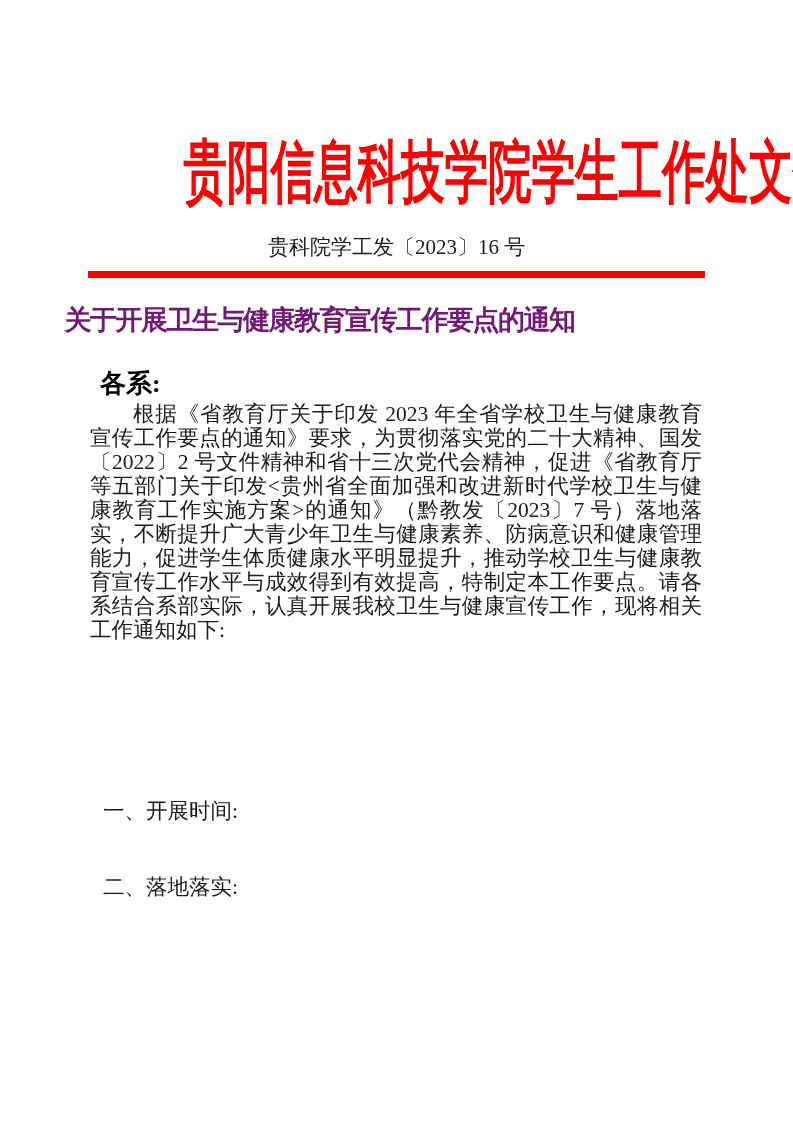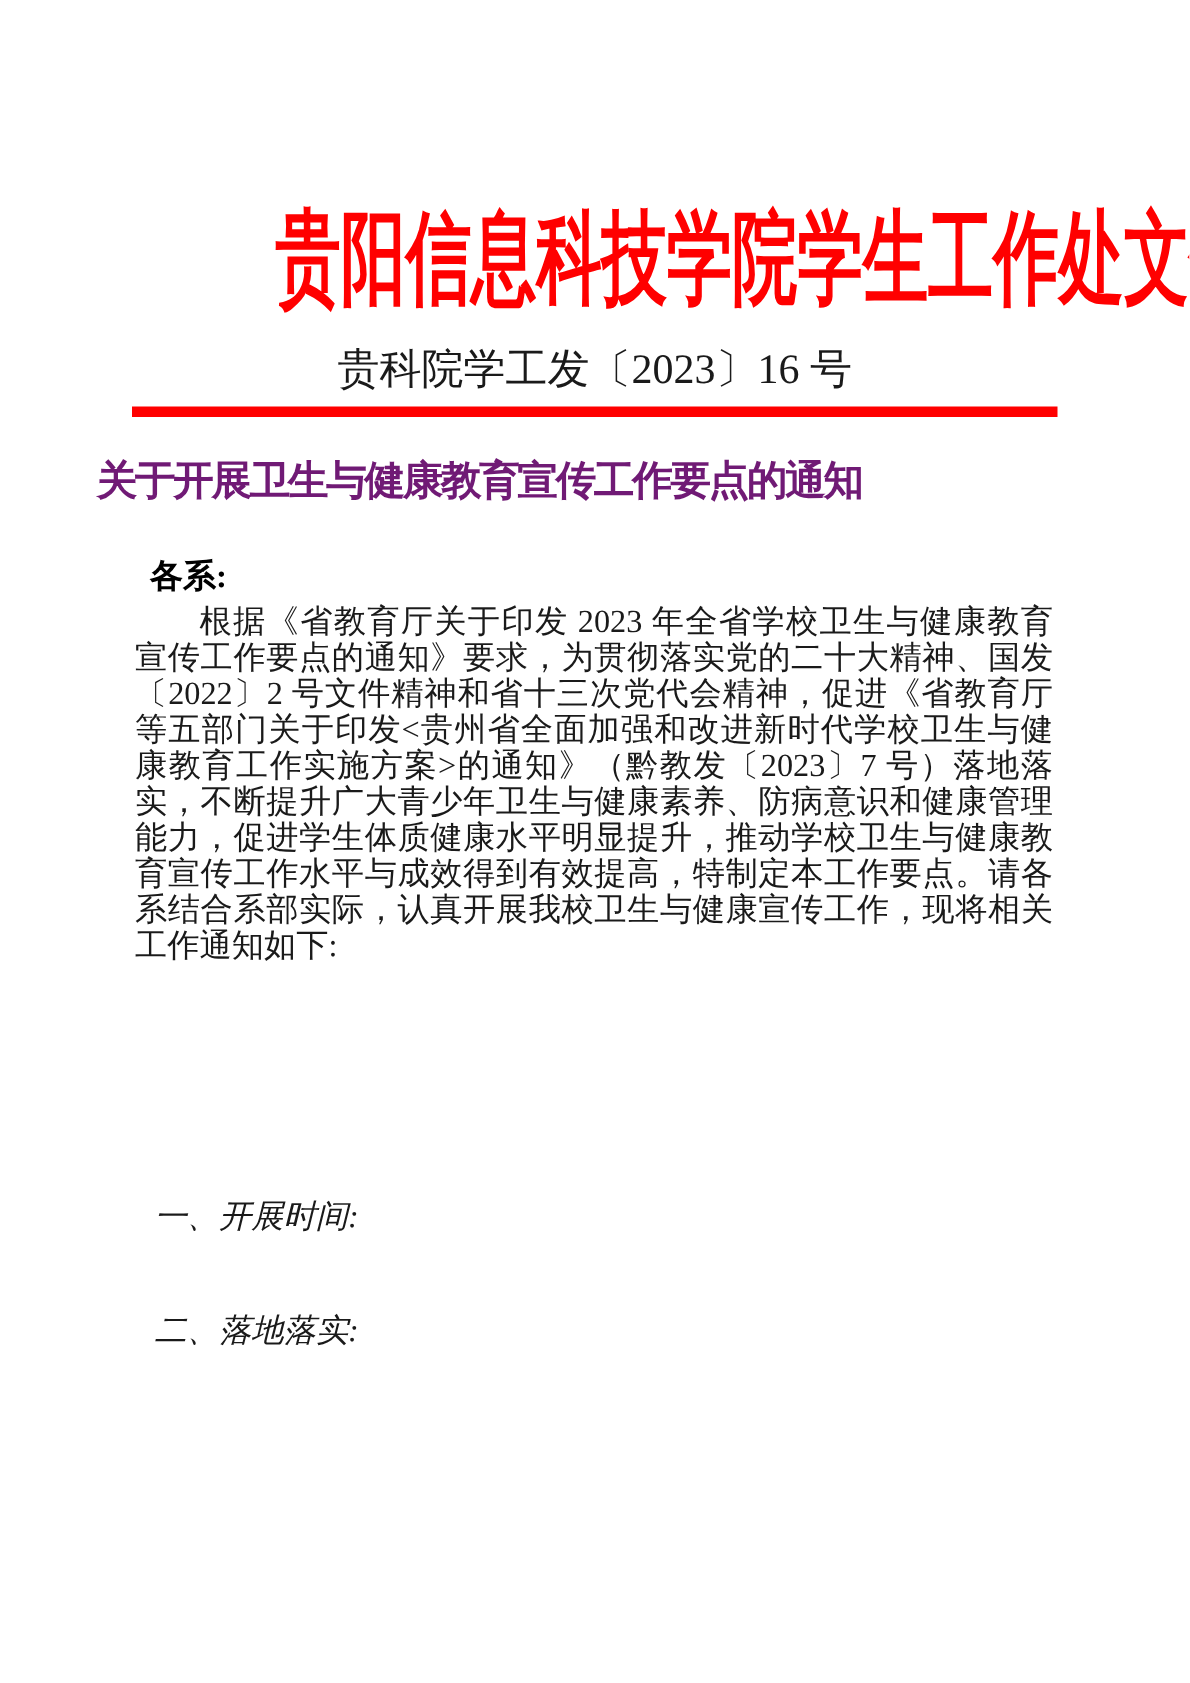--- a/index.html
+++ b/index.html
@@ -35,21 +35,21 @@
     transform: scaleX(0.64);
     transform-origin: 50% 50%;
   }
   
   .doc-number {
     position: absolute;
     top: 233px;
     left: 0;
     width: 793px;
     text-align: center;
-    font-size: 28px;
+    font-size: 21px;
     line-height: 28px;
     color: #1a1a1a;
   }
   
   .red-rule {
     position: absolute;
     top: 271px;
     left: 88px;
     width: 617px;
     height: 7px;
@@ -68,21 +68,21 @@
     font-weight: bold;
     letter-spacing: -1.5px;
     color: #701a75;
     white-space: nowrap;
   }
   
   .salutation {
     position: absolute;
     top: 369px;
     left: 100px;
-    font-size: 22px;
+    font-size: 26px;
     line-height: 30px;
     font-weight: bold;
     color: #000000;
   }
   
   .body-paragraph {
     position: absolute;
     top: 402px;
     left: 90px;
     width: 612px;
@@ -94,21 +94,20 @@
     color: #1a1a1a;
   }
   
   .list-line {
     position: absolute;
     left: 103px;
     font-size: 21.5px;
     line-height: 38px;
     color: #1a1a1a;
     white-space: nowrap;
-    font-style: italic;
   }
   .list-line.l1 { top: 792px; }
   .list-line.content { top: 830px; left: 148px; }
   .list-line.l2 { top: 868px; }
 </style>
 </head>
 <body>
 
 <div class="page">
 

